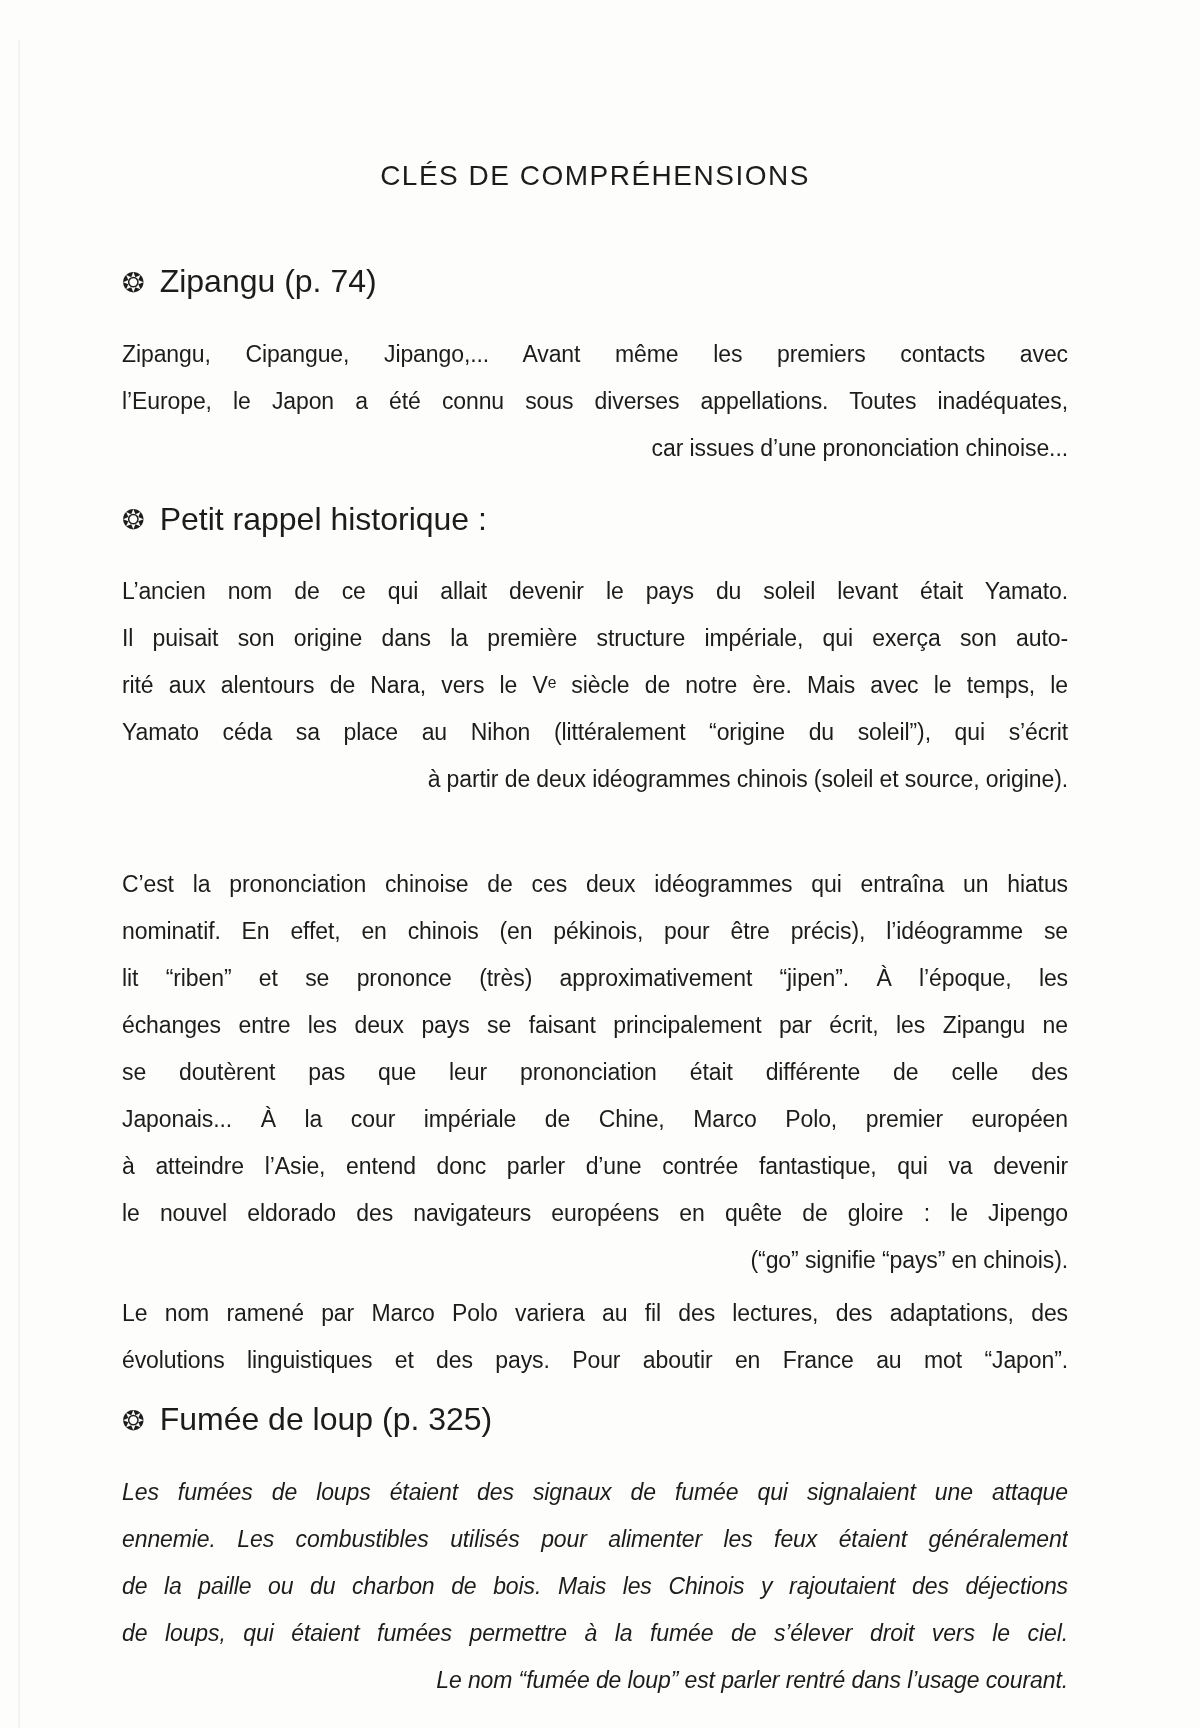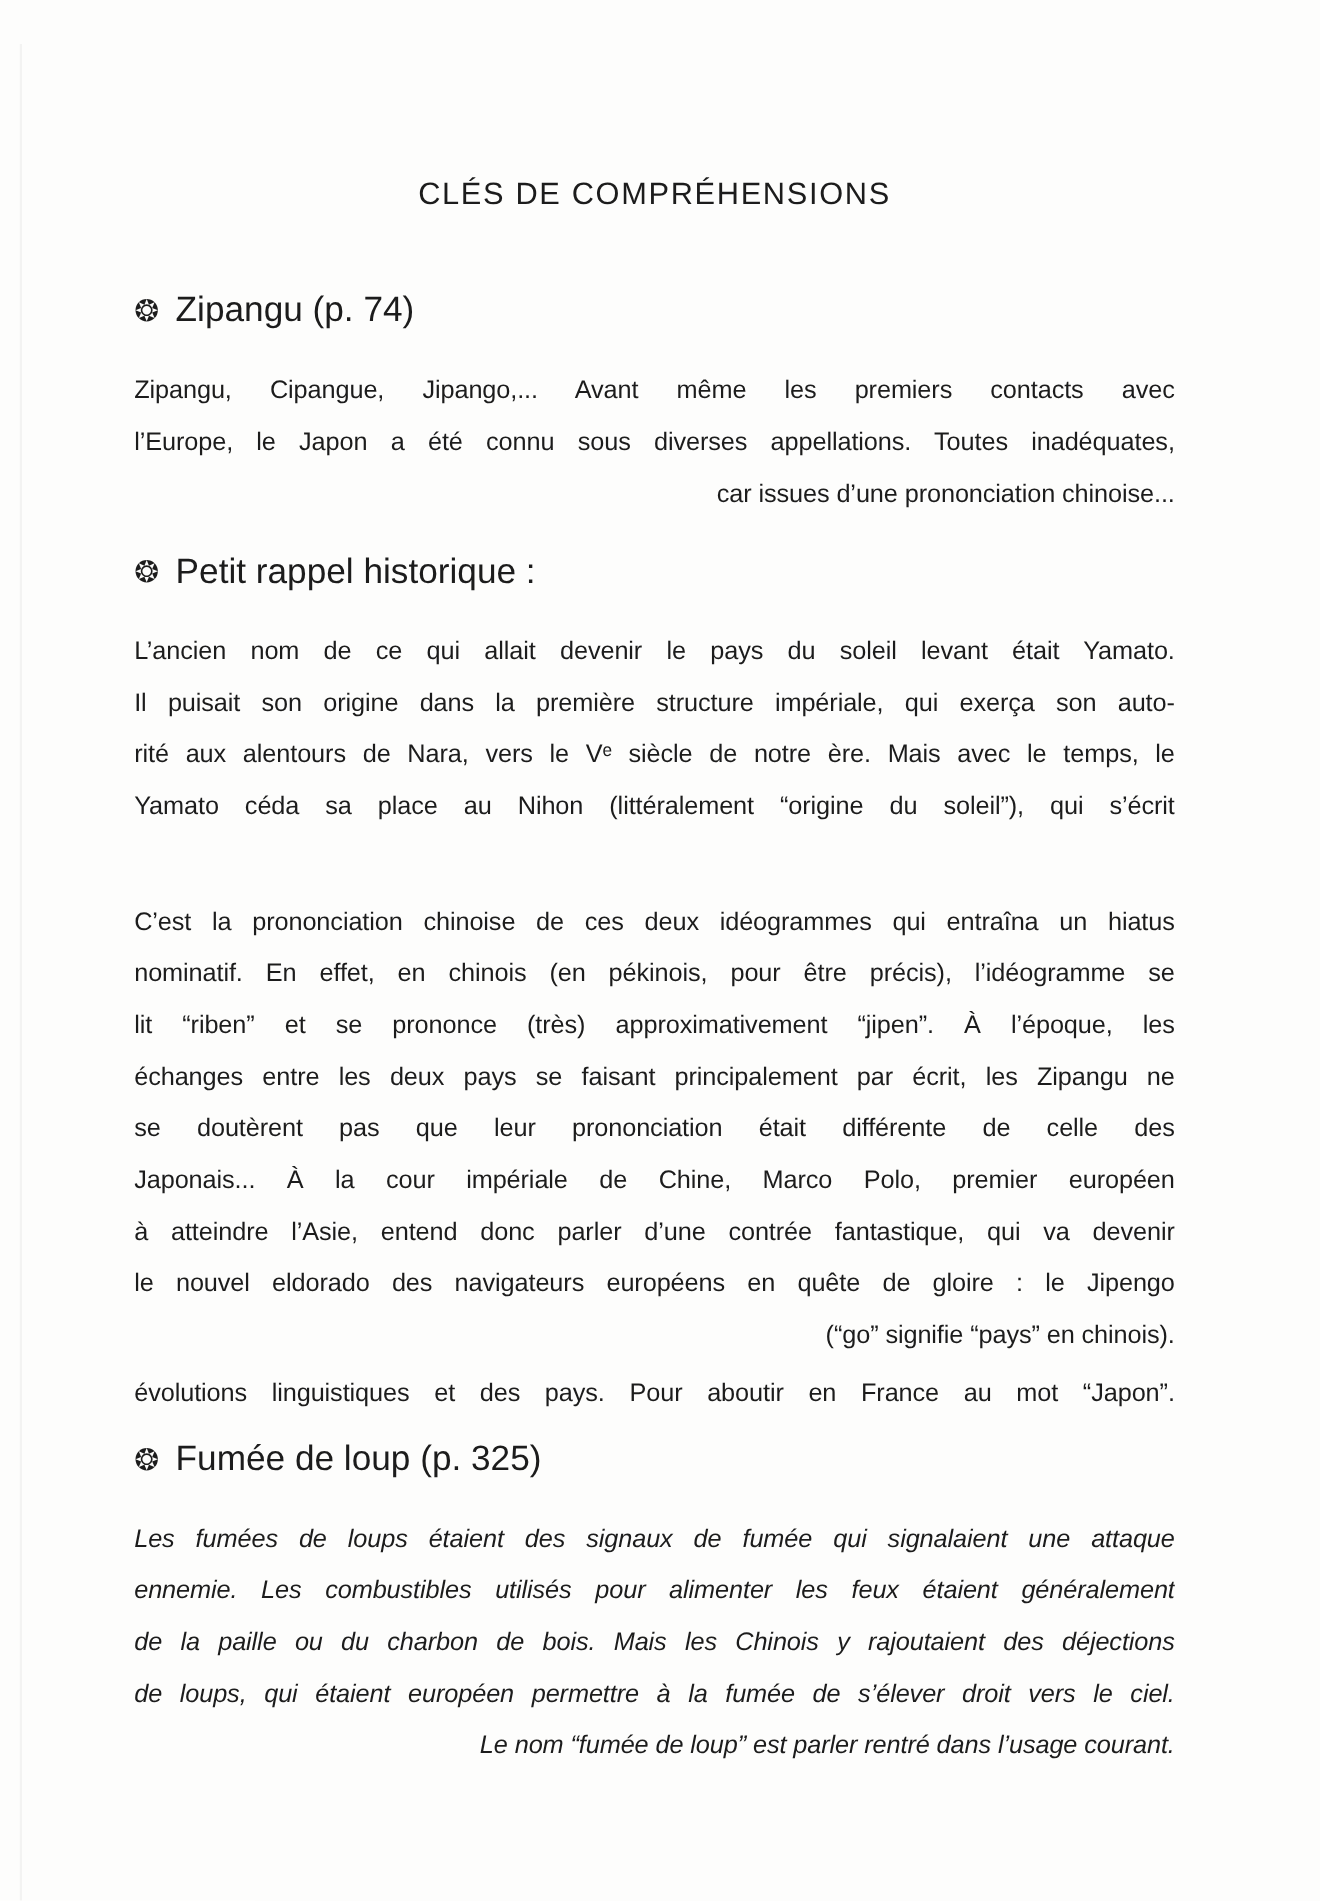--- a/index.html
+++ b/index.html
@@ -98,43 +98,45 @@
       <section class="section section-2">
         <h2 class="heading">
           <span class="bullet">❂</span>
           <span class="heading-text">Petit rappel historique :</span>
         </h2>
         <div class="para para-0">
           <div class="line j">L’ancien nom de ce qui allait devenir le pays du soleil levant était Yamato.</div>
           <div class="line j">Il puisait son origine dans la première structure impériale, qui exerça son auto-</div>
           <div class="line j">rité aux alentours de Nara, vers le Vᵉ siècle de notre ère. Mais avec le temps, le</div>
           <div class="line j">Yamato céda sa place au Nihon (littéralement “origine du soleil”), qui s’écrit</div>
+          <div class="line l">à partir de deux idéogrammes chinois (soleil et source, origine).</div>
         </div>
         <div class="para para-1">
           <div class="line j">C’est la prononciation chinoise de ces deux idéogrammes qui entraîna un hiatus</div>
           <div class="line j">nominatif. En effet, en chinois (en pékinois, pour être précis), l’idéogramme se</div>
           <div class="line j">lit “riben” et se prononce (très) approximativement “jipen”. À l’époque, les</div>
           <div class="line j">échanges entre les deux pays se faisant principalement par écrit, les Zipangu ne</div>
           <div class="line j">se doutèrent pas que leur prononciation était différente de celle des</div>
           <div class="line j">Japonais... À la cour impériale de Chine, Marco Polo, premier européen</div>
           <div class="line j">à atteindre l’Asie, entend donc parler d’une contrée fantastique, qui va devenir</div>
           <div class="line j">le nouvel eldorado des navigateurs européens en quête de gloire : le Jipengo</div>
           <div class="line l">(“go” signifie “pays” en chinois).</div>
         </div>
         <div class="para para-2">
+          <div class="line j">Le nom ramené par Marco Polo variera au fil des lectures, des adaptations, des</div>
           <div class="line j">évolutions linguistiques et des pays. Pour aboutir en France au mot “Japon”.</div>
         </div>
       </section>
       <section class="section section-3">
         <h2 class="heading">
           <span class="bullet">❂</span>
           <span class="heading-text">Fumée de loup (p. 325)</span>
         </h2>
         <div class="para para-0">
           <div class="line j">Les fumées de loups étaient des signaux de fumée qui signalaient une attaque</div>
           <div class="line j">ennemie. Les combustibles utilisés pour alimenter les feux étaient généralement</div>
           <div class="line j">de la paille ou du charbon de bois. Mais les Chinois y rajoutaient des déjections</div>
-          <div class="line j">de loups, qui étaient européen permettre à la fumée de s’élever droit vers le ciel.</div>
+          <div class="line j">de loups, qui étaient fumées permettre à la fumée de s’élever droit vers le ciel.</div>
           <div class="line l">Le nom “fumée de loup” est parler rentré dans l’usage courant.</div>
         </div>
       </section>
     </main>
 </div>
 
 </body></html>

